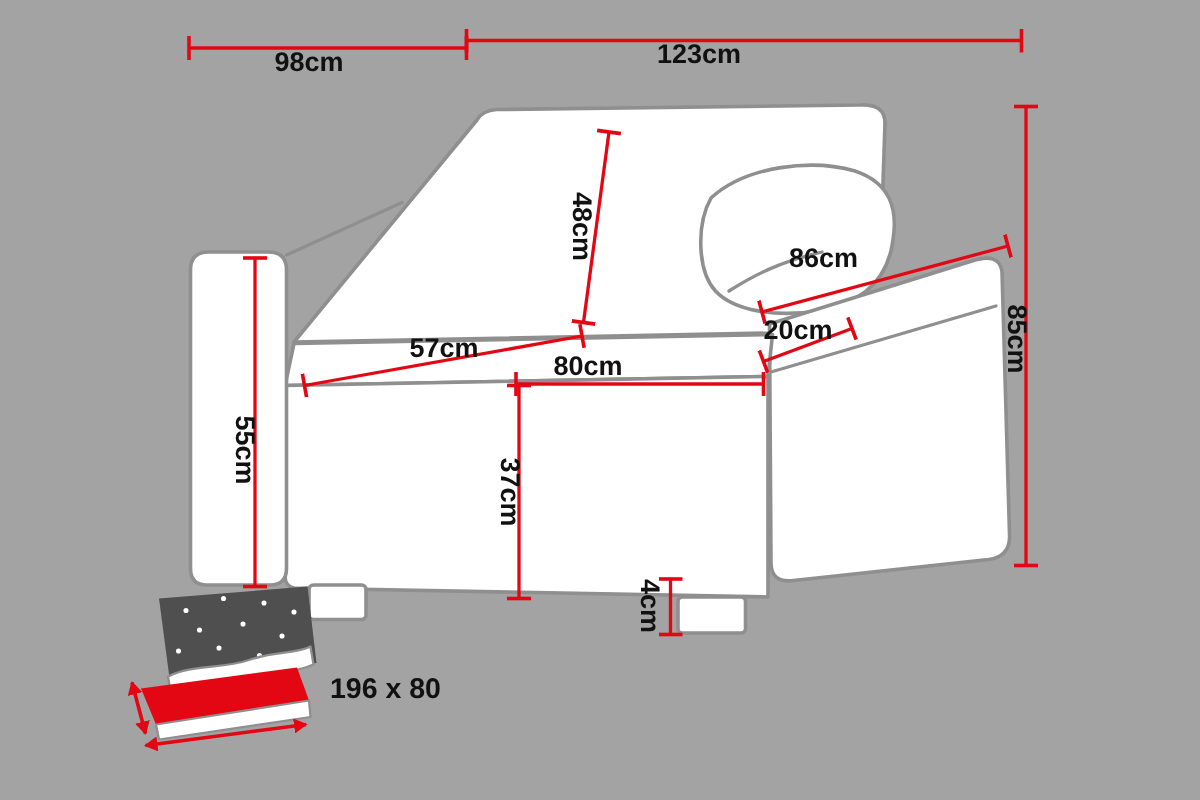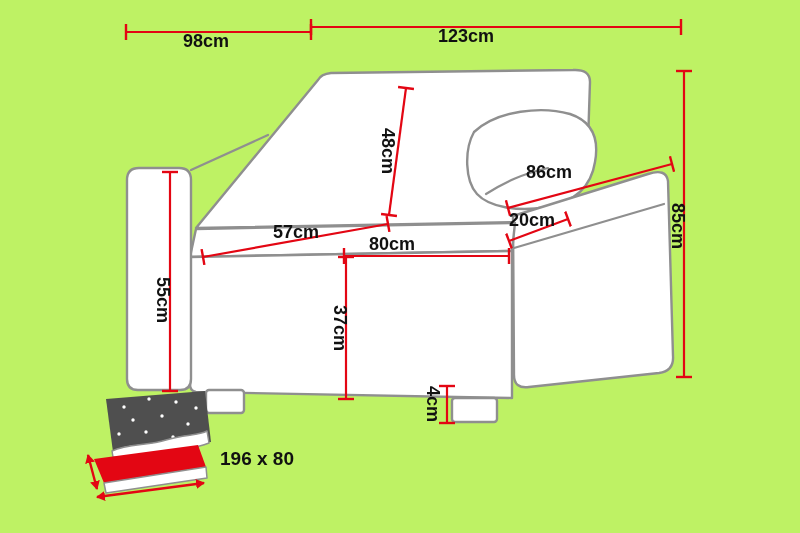--- a/index.html
+++ b/index.html
@@ -1,17 +1,17 @@
 <!DOCTYPE html>
 <html><head>
 <meta charset="utf-8">
 <style>
   html,body{margin:0;padding:0;background:#ffffff;}
   .stage{
-    width:800px;height:533px;position:relative;background:#bef264;overflow:hidden;
+    width:800px;height:533px;position:relative;background:#a3a3a3;overflow:hidden;
     font-family:"Liberation Sans",sans-serif;
   }
   svg{display:block;}
   .chair-stroke{fill:#ffffff;stroke:#8f8f8f;stroke-width:2.4;stroke-linejoin:round;stroke-linecap:round;}
   .chair-line{fill:none;stroke:#8f8f8f;stroke-width:2.2;stroke-linecap:round;}
   .dim-line{stroke:#e30613;stroke-width:2.2;fill:none;}
   .dim-label{font-family:"Liberation Sans",sans-serif;font-size:18px;font-weight:bold;fill:#111111;}
   .bed-label{font-family:"Liberation Sans",sans-serif;font-size:19px;font-weight:bold;fill:#111111;}
   .bed-dark{fill:#4f4f4f;stroke:none;}
   .bed-white{fill:#ffffff;stroke:#8f8f8f;stroke-width:1.5;stroke-linejoin:round;}

